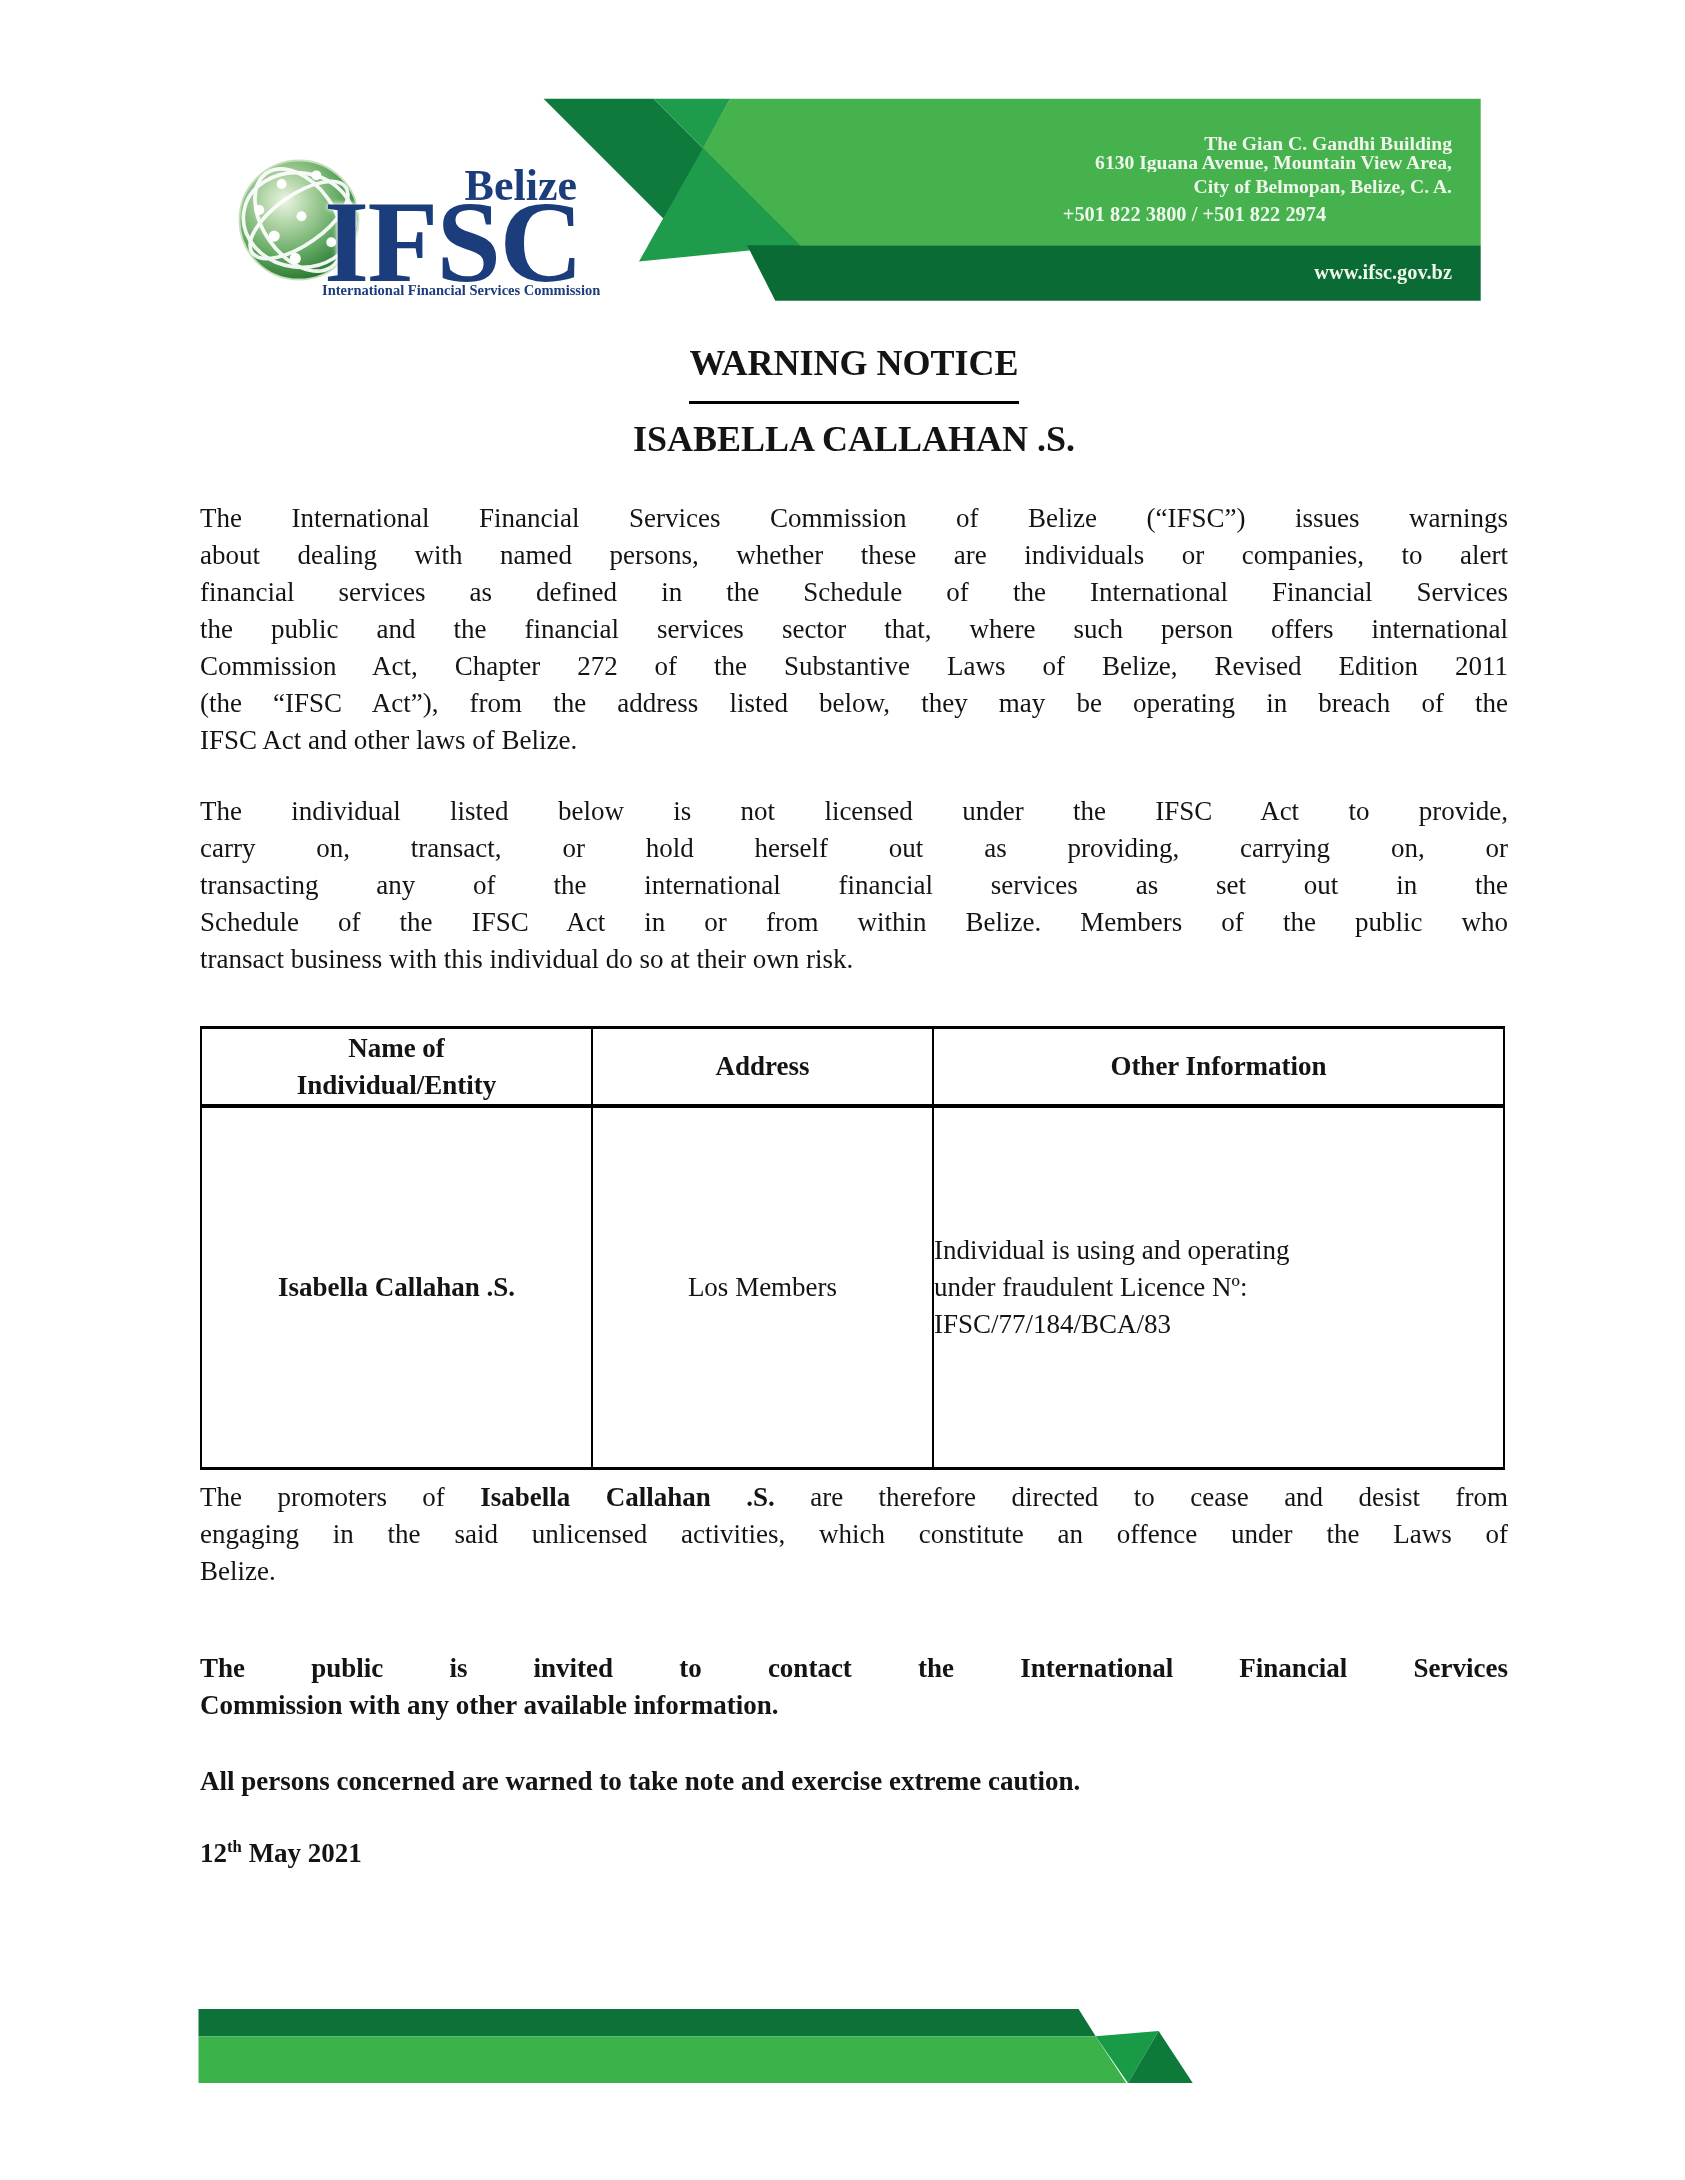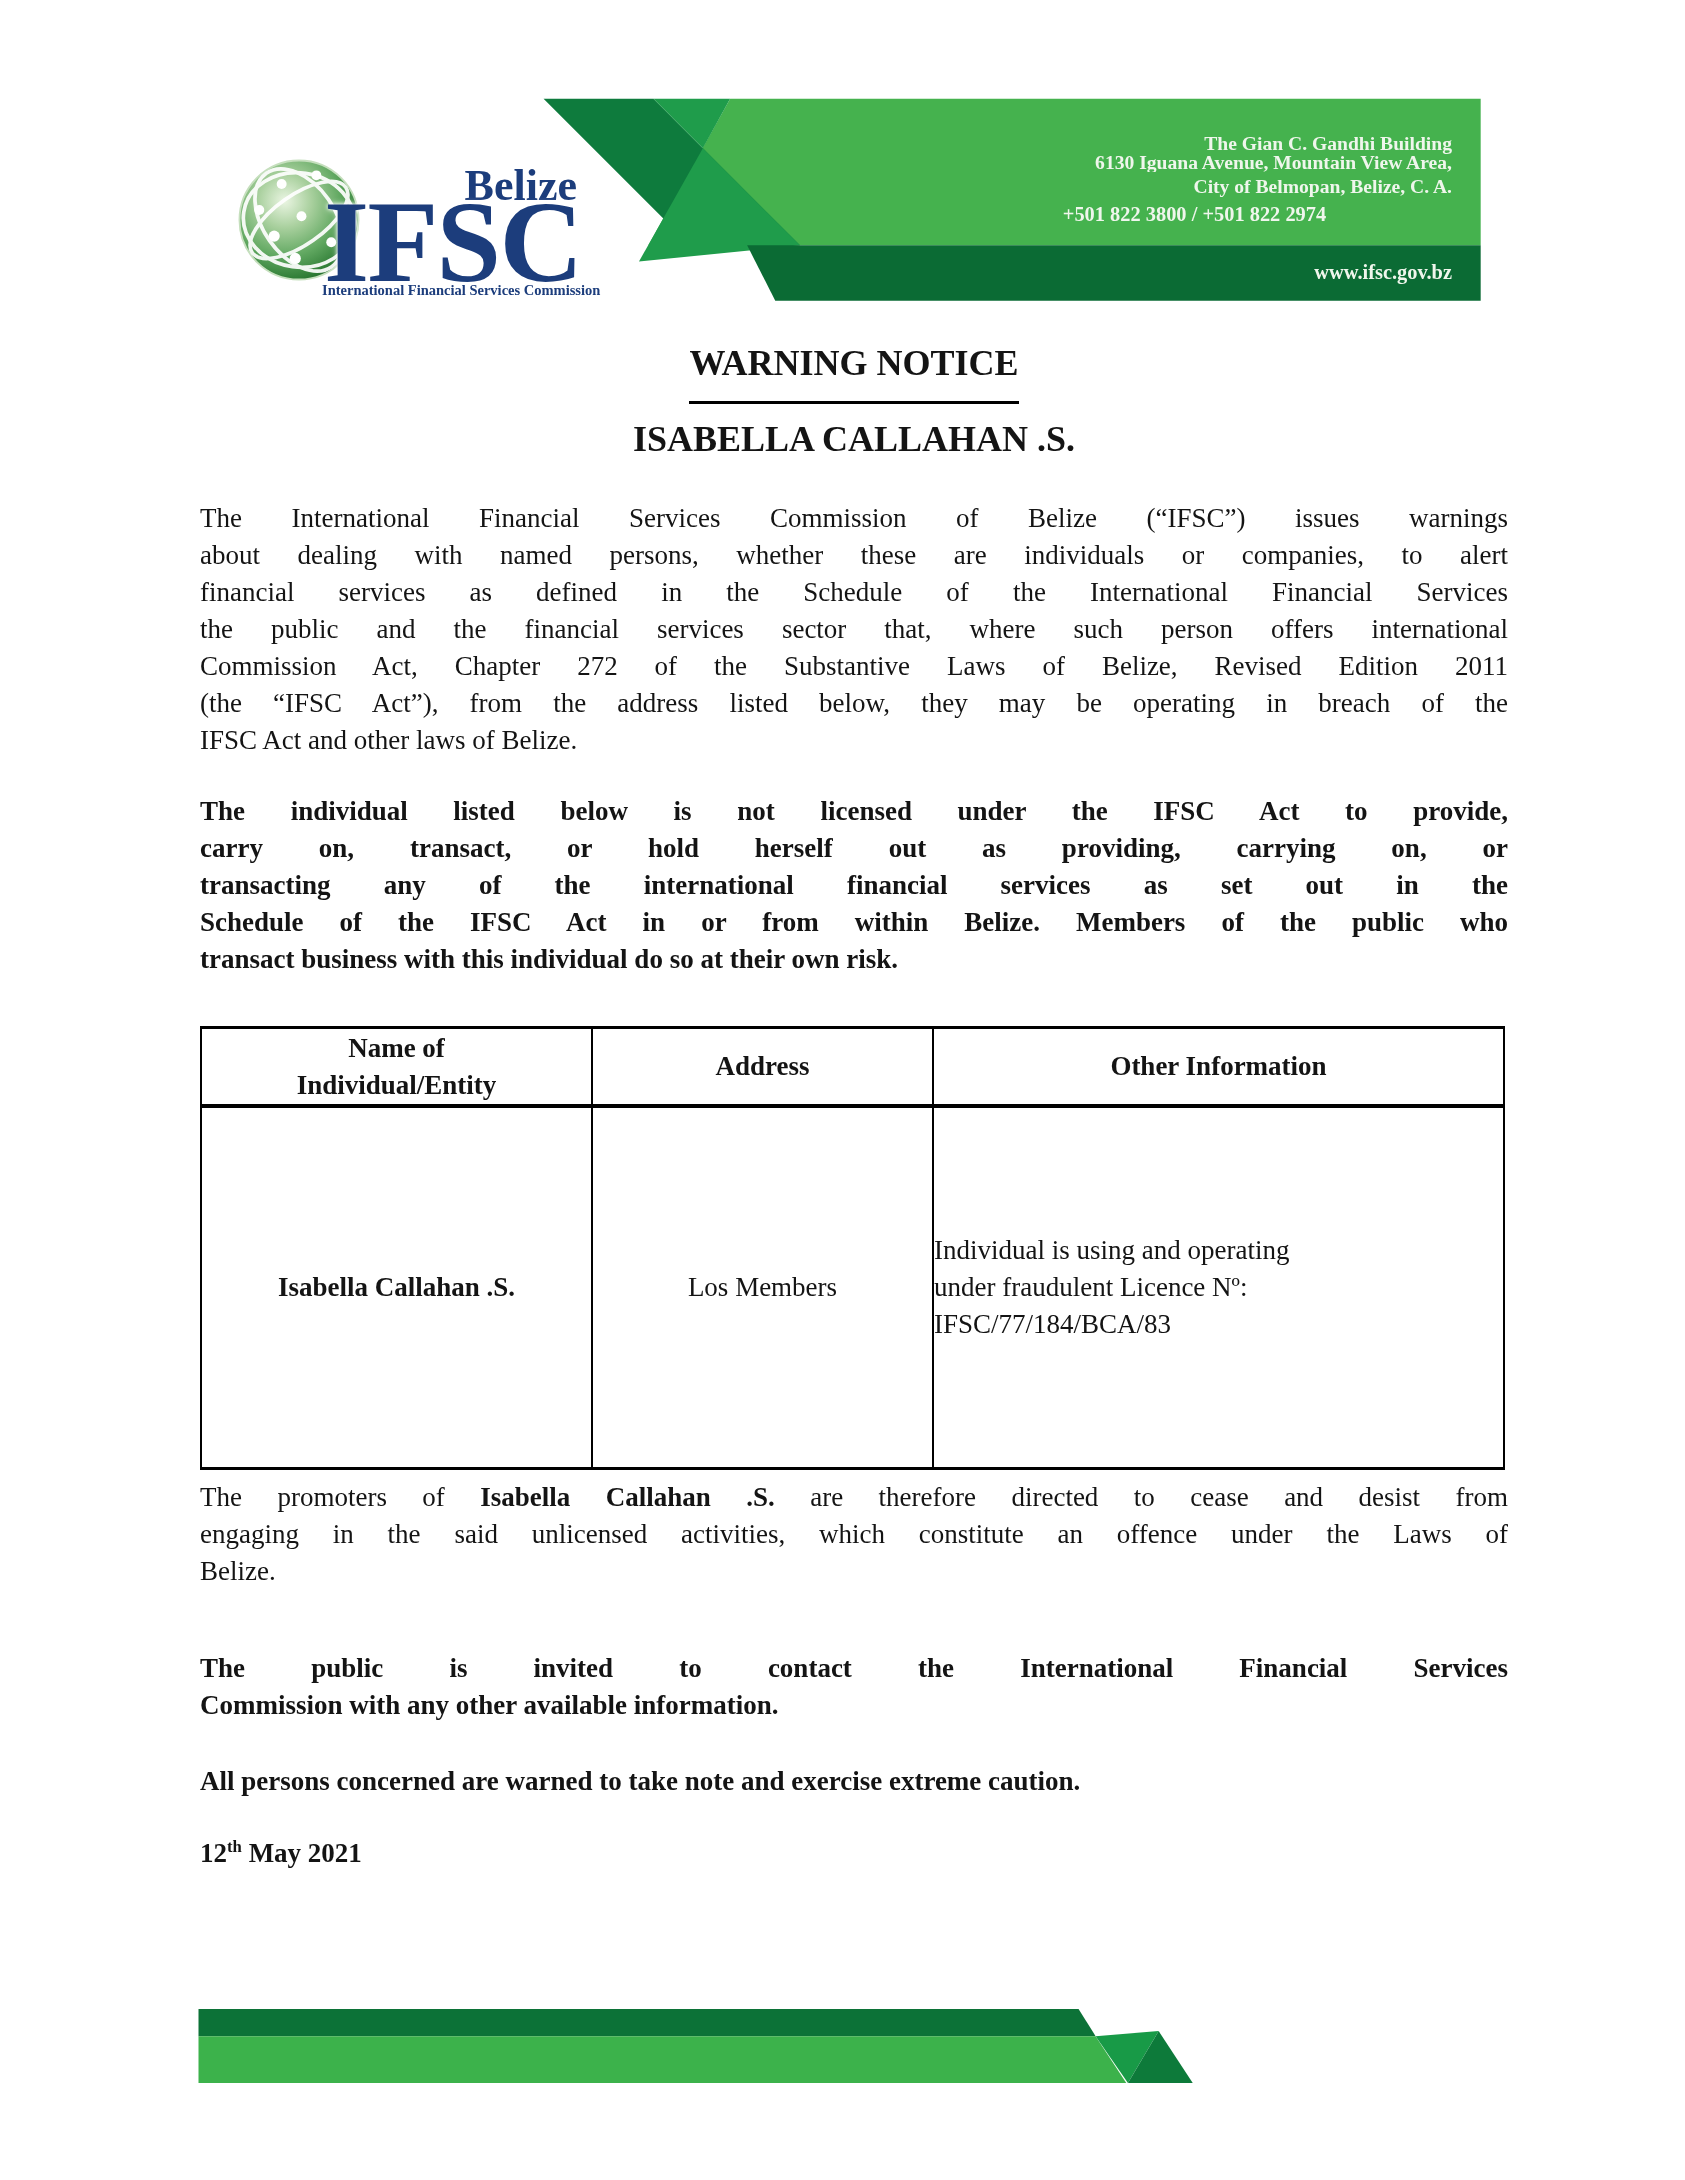--- a/index.html
+++ b/index.html
@@ -52,21 +52,21 @@
   .doc-subject{
     position:absolute;left:200px;top:418px;width:1308px;z-index:2;
     text-align:center;font-weight:bold;font-size:36px;line-height:43px;
   }
   .para{position:absolute;left:200px;width:1308px;z-index:2;font-size:27px;}
   .jl{display:block;text-align:justify;height:37px;overflow:hidden;}
   .jl::after{content:"";display:inline-block;width:100%;height:0;}
   .ll{display:block;height:37px;overflow:hidden;}
   .b{font-weight:bold;}
   #para1{top:503px;}
-  #para2{top:796px;font-weight:bold;}
+  #para2{top:796px;font-weight:normal;}
   #para3{top:1482px;}
   #para4{top:1653px;font-weight:bold;}
   #para5{top:1766px;font-weight:bold;}
   #signoff{top:1838px;font-weight:bold;}
   sup{font-size:62%;line-height:0;}
 
   
   .ntable{
     position:absolute;left:200px;top:1026px;z-index:2;
     border-collapse:collapse;table-layout:fixed;width:1297px;

